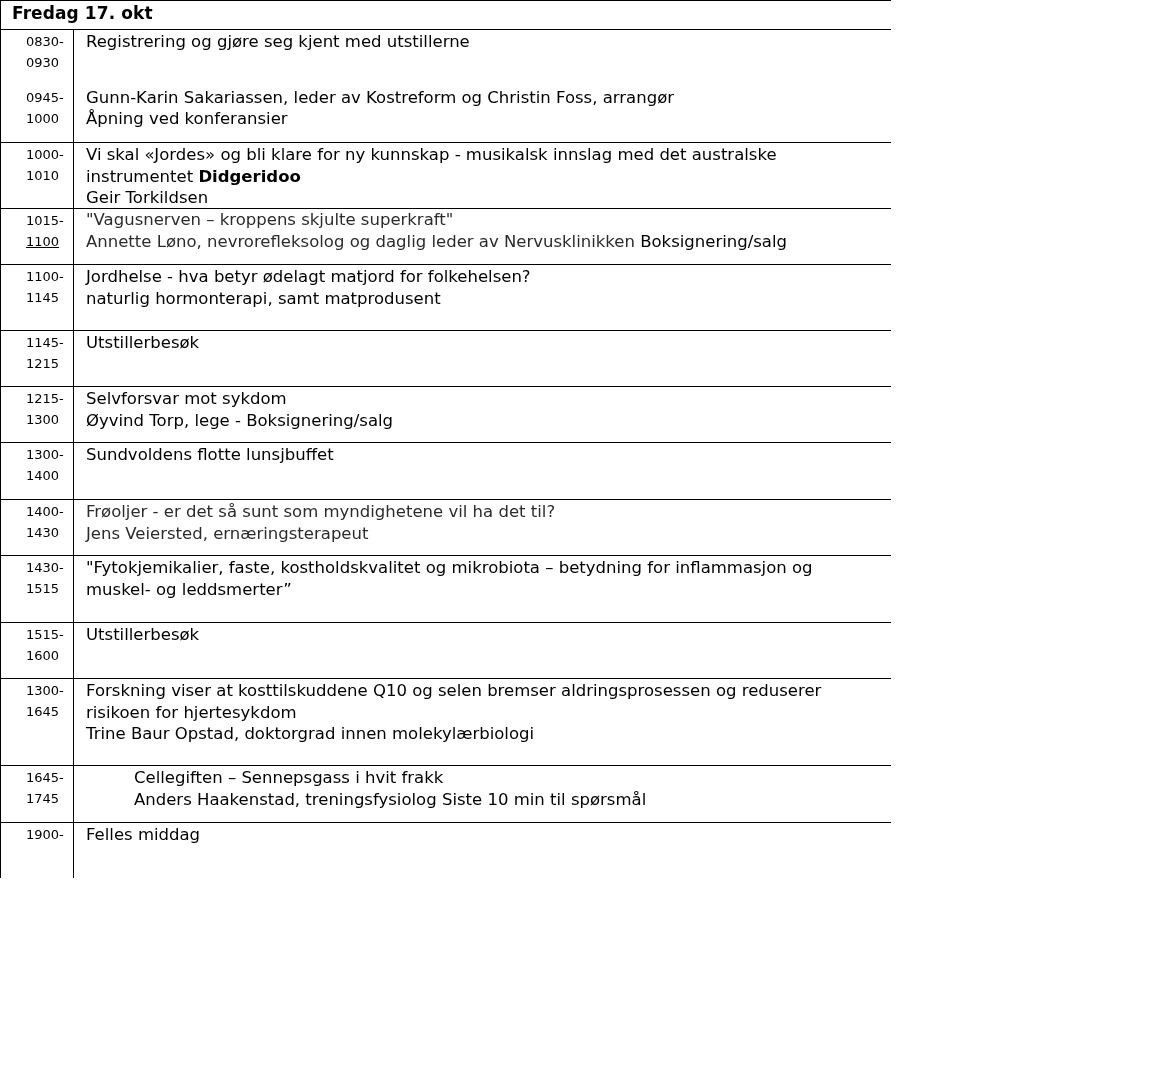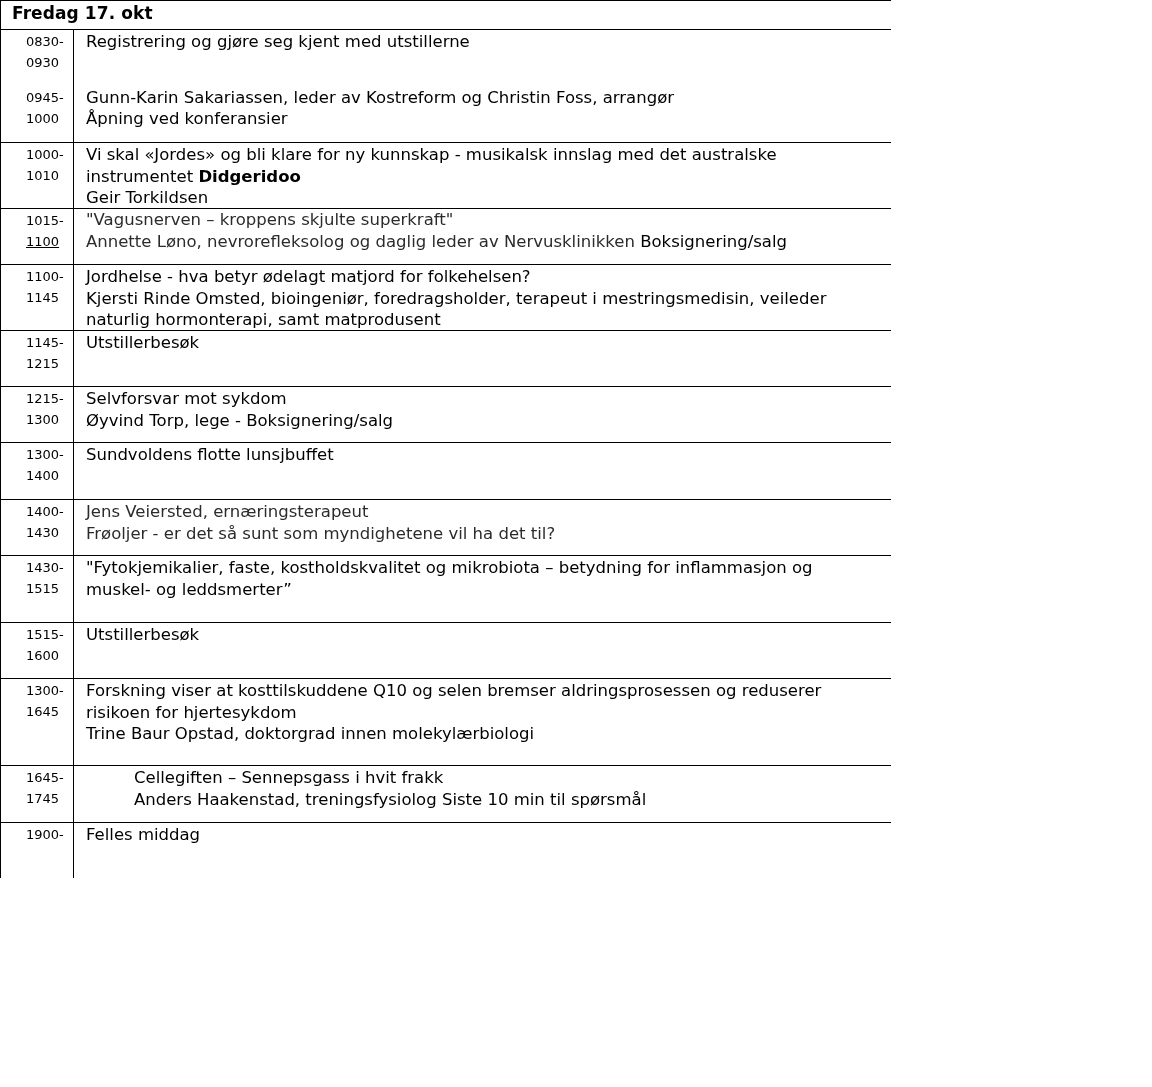--- a/index.html
+++ b/index.html
@@ -64,21 +64,20 @@
     </div>
   </div>
 
   <div class="row" style="top:264px;height:66px;">
     <div class="tcell">
       <div class="t" style="top:1px;">1100-</div>
       <div class="t" style="top:22px;">1145</div>
     </div>
     <div class="ccell" style="top:1px;">
       <div class="l">Jordhelse -  hva betyr ødelagt matjord for folkehelsen?</div>
-      <div class="l">Kjersti Rinde Omsted, bioingeniør, foredragsholder, terapeut i mestringsmedisin, veileder</div>
       <div class="l">naturlig hormonterapi, samt matprodusent</div>
     </div>
   </div>
 
   <div class="row" style="top:330px;height:56px;">
     <div class="tcell">
       <div class="t" style="top:1px;">1145-</div>
       <div class="t" style="top:22px;">1215</div>
     </div>
     <div class="ccell" style="top:1px;">
@@ -106,22 +105,22 @@
       <div class="l">Sundvoldens flotte lunsjbuffet</div>
     </div>
   </div>
 
   <div class="row" style="top:499px;height:56px;">
     <div class="tcell">
       <div class="t" style="top:1px;">1400-</div>
       <div class="t" style="top:22px;">1430</div>
     </div>
     <div class="ccell" style="top:1px;">
+      <div class="l gray">Frøoljer - er det så sunt som myndighetene vil ha det til?</div>
       <div class="l gray">Jens Veiersted, ernæringsterapeut</div>
-      <div class="l gray">Frøoljer - er det så sunt som myndighetene vil ha det til?</div>
     </div>
   </div>
 
   <div class="row" style="top:555px;height:67px;">
     <div class="tcell">
       <div class="t" style="top:1px;">1430-</div>
       <div class="t" style="top:22px;">1515</div>
     </div>
     <div class="ccell" style="top:1px;">
       <div class="l">"Fytokjemikalier, faste, kostholdskvalitet og mikrobiota – betydning for inflammasjon og</div>

